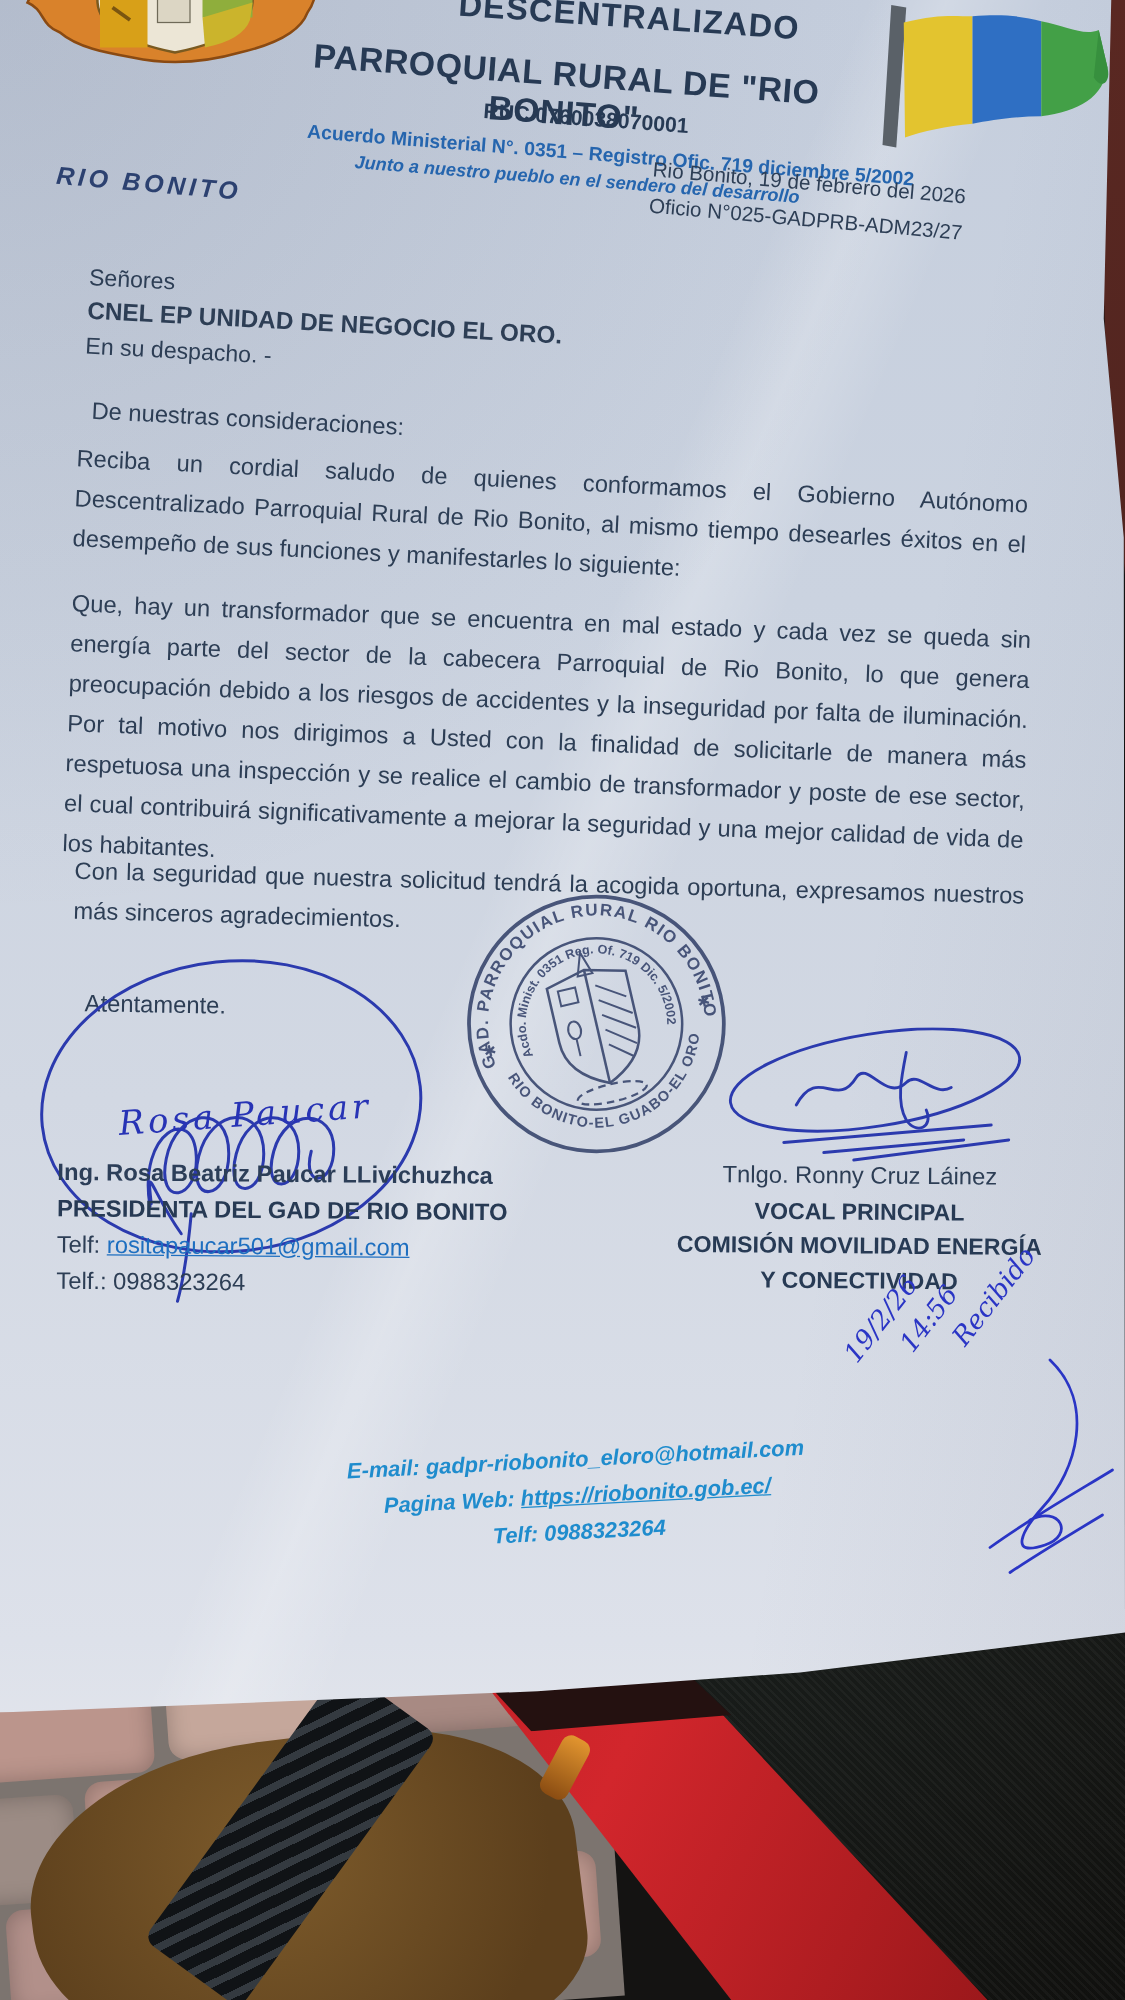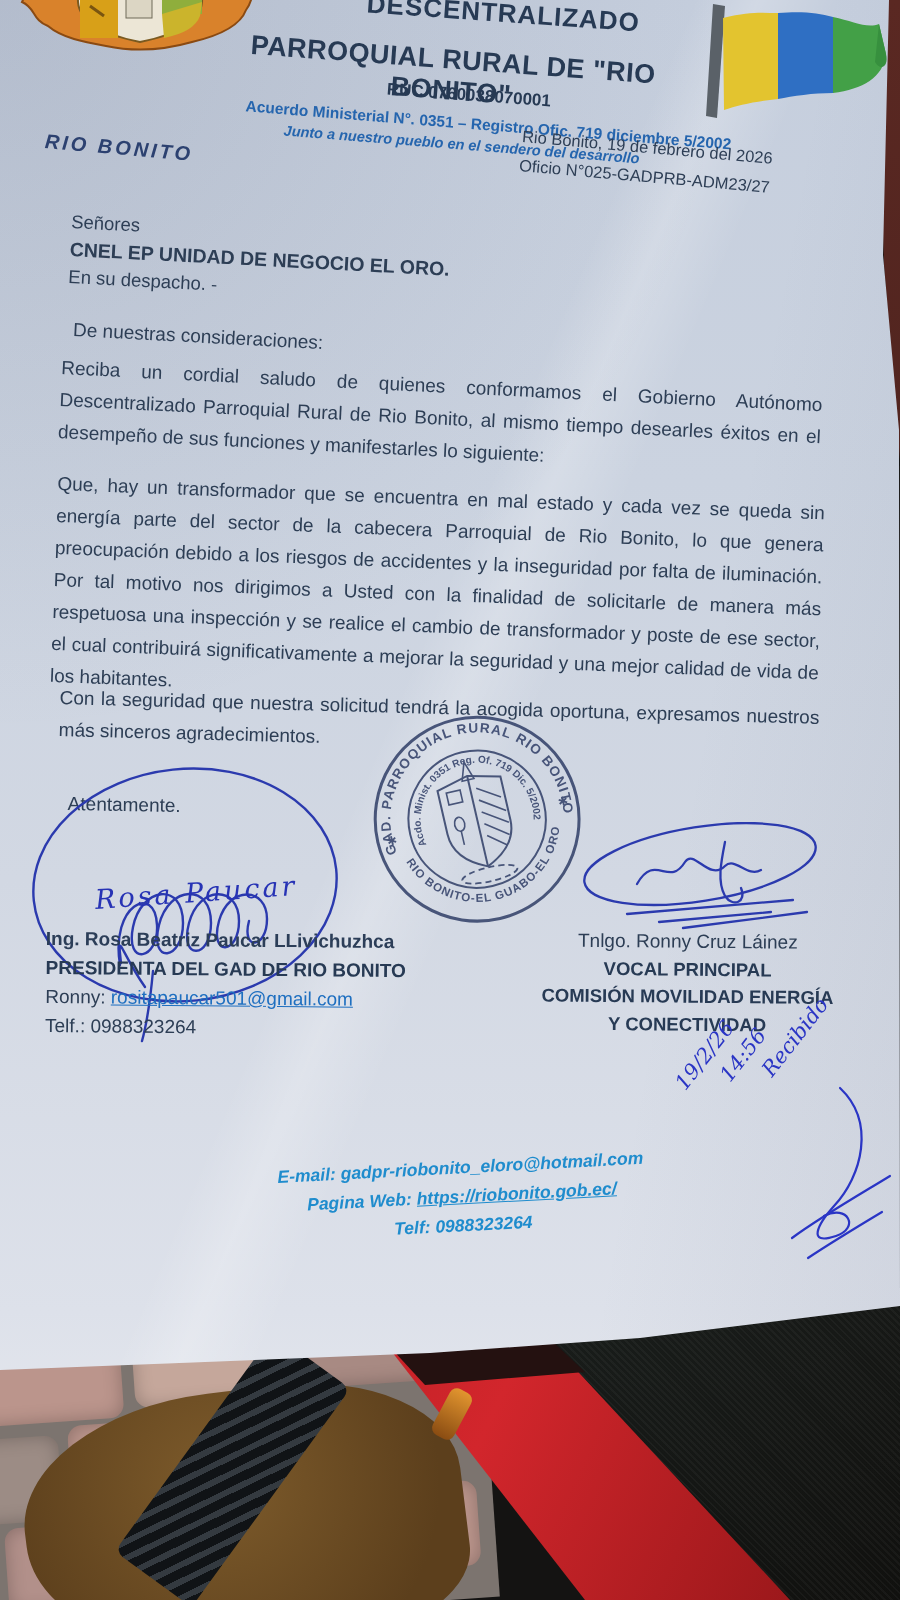--- a/index.html
+++ b/index.html
@@ -198,21 +198,21 @@
         <ellipse cx="125" cy="42" rx="117" ry="37" transform="rotate(-9 125 42)"></ellipse>
         <path d="M62,62 C80,30 94,66 110,40 C119,26 134,60 150,44 C160,34 172,56 186,48"></path>
         <path d="M150,20 C146,40 142,60 150,74 C158,86 172,80 166,66"></path>
         <path d="M52,92 L218,78 M84,100 L196,90 M108,106 L232,90"></path>
       </g>
     </svg>
 
     <div class="abs" style="left:46px;top:924px;line-height:29px;transform:rotate(.5deg);">
       <div class="sig-name">Ing. Rosa Beatriz Paucar LLivichuzhca</div>
       <div class="sig-title">PRESIDENTA DEL GAD DE RIO BONITO</div>
-      <div class="sig-plain"><span>Ronny: </span><span class="link">rositapaucar501@gmail.com</span></div>
+      <div class="sig-plain"><span>Telf: </span><span class="link">rositapaucar501@gmail.com</span></div>
       <div class="sig-plain">Telf.: 0988323264</div>
     </div>
 
     <div class="abs" style="left:488px;top:926px;width:400px;line-height:27.5px;text-align:center;transform:rotate(.5deg);">
       <div class="sig-plain">Tnlgo. Ronny Cruz Láinez</div>
       <div class="sig-title" style="font-size:18.5px;">VOCAL PRINCIPAL</div>
       <div class="sig-title" style="font-size:18.5px;">COMISIÓN MOVILIDAD ENERGÍA</div>
       <div class="sig-title" style="font-size:18.5px;">Y CONECTIVIDAD</div>
     </div>
 

